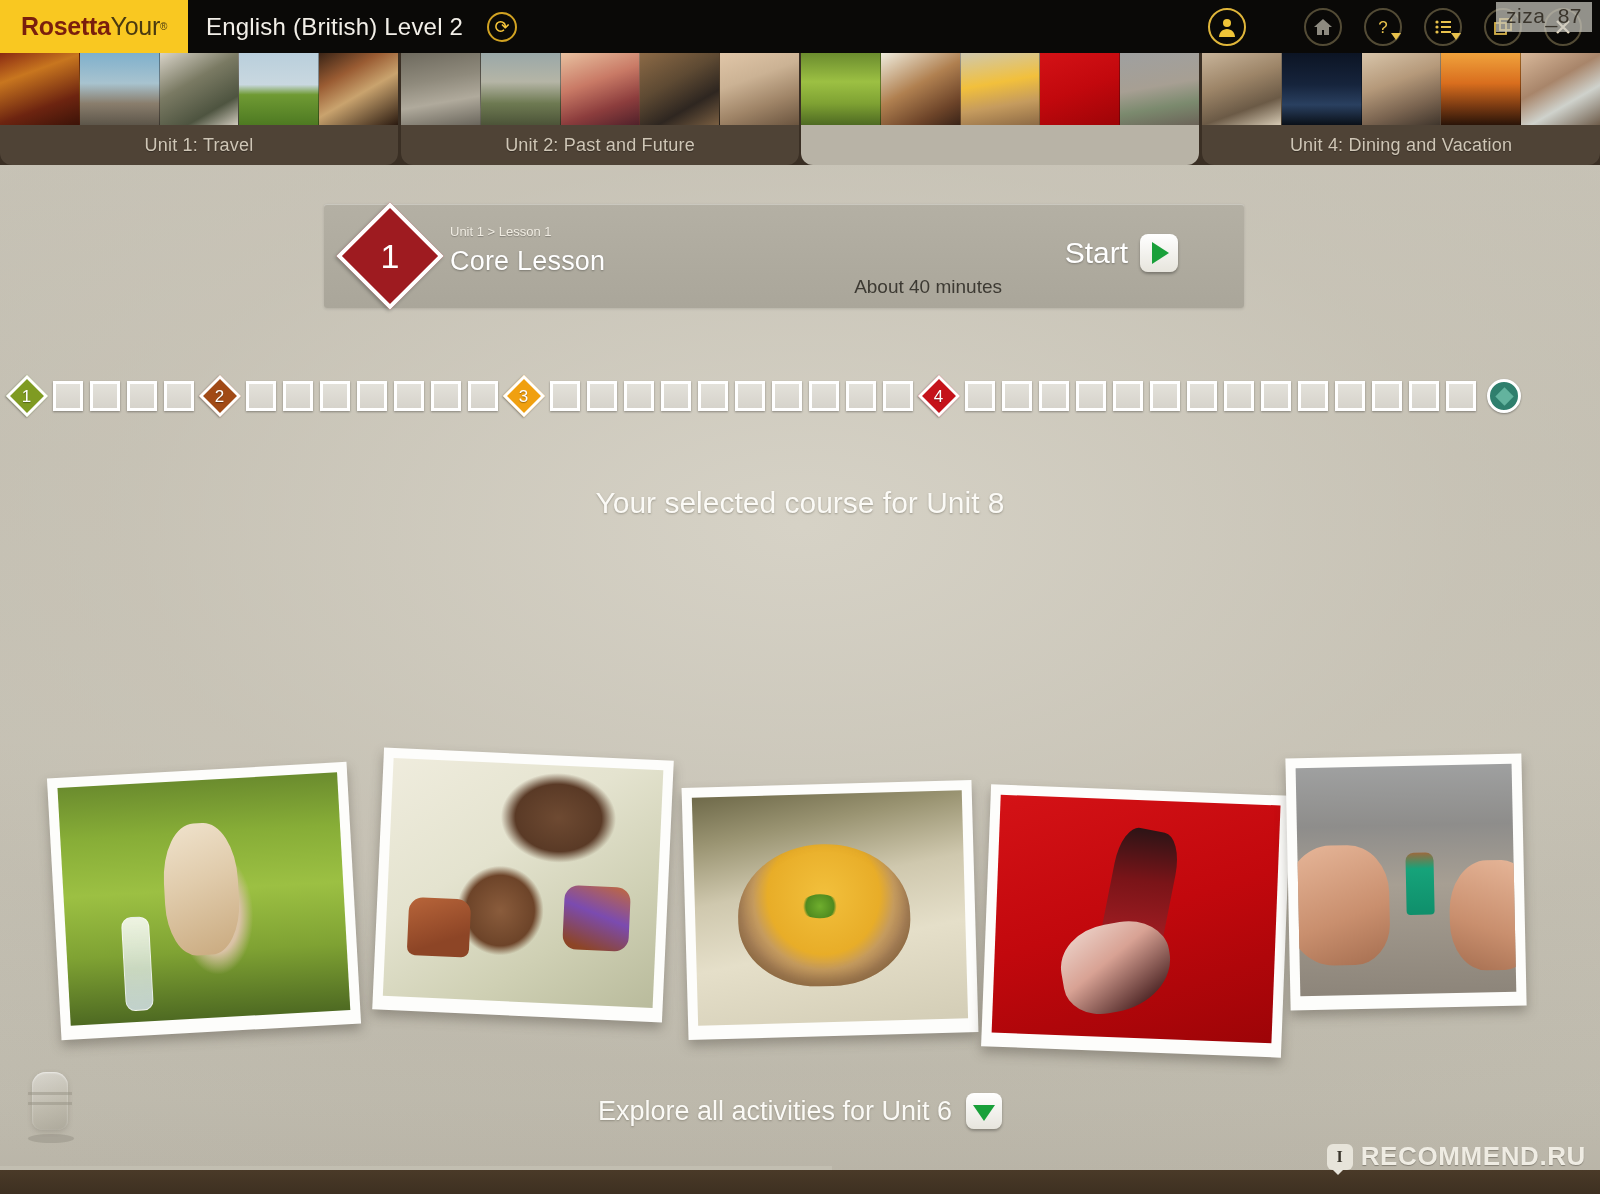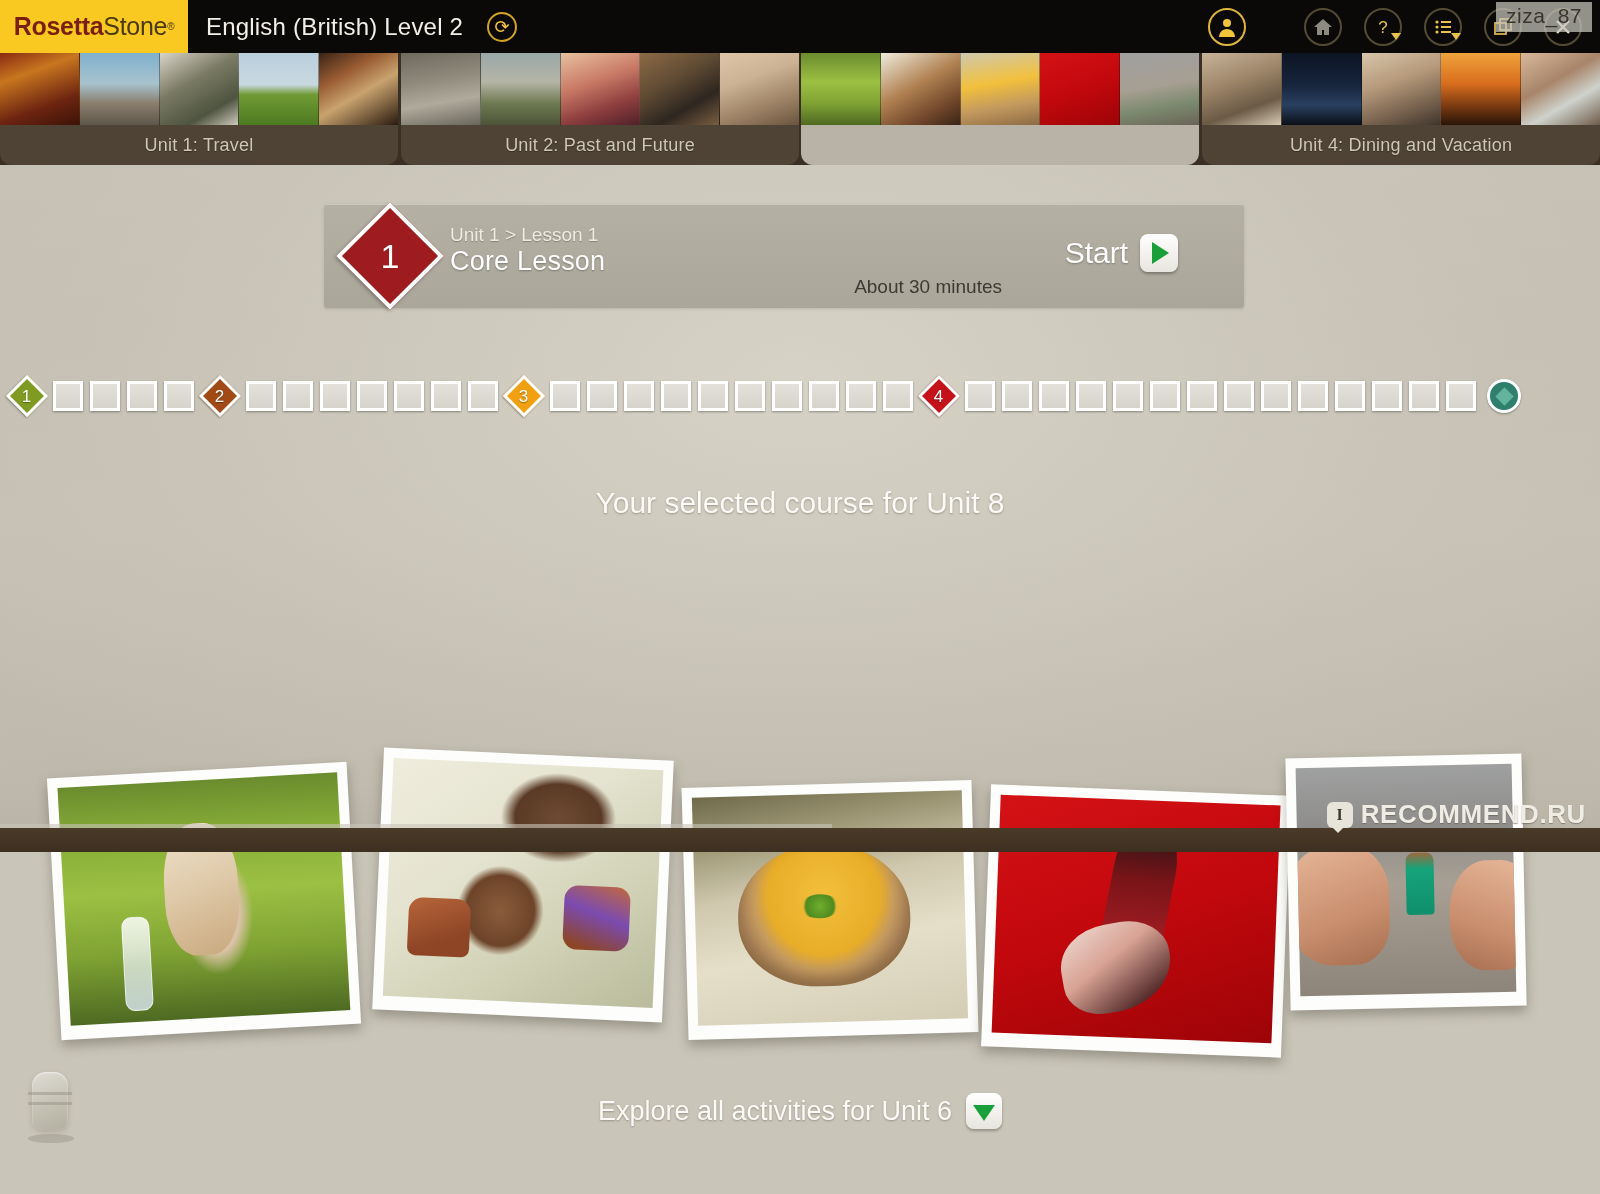--- a/index.html
+++ b/index.html
@@ -4,21 +4,21 @@
 <style>
   * { box-sizing: border-box; margin: 0; padding: 0; }
   html, body {
     width: 1600px; height: 1194px;
     overflow: hidden;
     font-family: "Liberation Sans", sans-serif;
     background: #c9c5b8;
   }
   #app {
     position: relative;
-    width: 1600px; height: 852px;
+    width: 1600px; height: 1194px;
     background:
       radial-gradient(ellipse 1400px 760px at 50% 44%, rgba(215,211,199,0.95) 0%, rgba(199,194,181,0.6) 48%, rgba(178,172,158,0.18) 72%, rgba(168,162,148,0) 100%),
       linear-gradient(180deg, #cdc9bd 0%, #c6c2b5 38%, #c9c5b8 62%, #bfbbae 92%, #b8b3a6 100%);
   }
 
   
   .topbar {
     position: absolute; left: 0; top: 0; width: 1600px; height: 53px;
     background: #0a0907;
     display: flex; align-items: center;
@@ -115,21 +115,21 @@
     border: 4px solid #ffffff;
     box-shadow: 0 2px 4px rgba(0,0,0,0.28);
     display: flex; align-items: center; justify-content: center;
   }
   .diamond-badge span {
     transform: rotate(-45deg);
     color: #fff; font-size: 34px; font-weight: normal;
   }
   .lesson-crumb {
     position: absolute; left: 126px; top: 20px;
-    font-size: 19px; color: #f0ece2; text-shadow: 0 1px 1px rgba(0,0,0,0.25);
+    font-size: 13px; color: #f0ece2; text-shadow: 0 1px 1px rgba(0,0,0,0.25);
   }
   .lesson-name {
     position: absolute; left: 126px; top: 42px;
     font-size: 27px; color: #ffffff; text-shadow: 0 1px 2px rgba(0,0,0,0.30);
     letter-spacing: 0.2px;
   }
   .lesson-duration {
     position: absolute; right: 242px; bottom: 10px;
     font-size: 19px; color: #3d3a33;
   }
@@ -373,21 +373,21 @@
   }
 </style>
 </head>
 <body>
 
 <div id="app">
 
   <div class="topbar">
     <div class="brand">
       <span class="b1">Rosetta</span>
-        <span class="b2">Stone</span>
+        <span class="b2">Your</span>
         <span class="b3">®</span>
     </div>
     <div class="course-title">English (British) Level 2</div>
     <div class="refresh-badge">⟳</div>
 
     <div class="topbar-right">
       <div class="tb-icon gold">
         <svg width="22" height="22" viewBox="0 0 22 22">
             <circle cx="11" cy="7" r="4" fill="#f0c438"></circle>
             <path d="M3 21c0-4.4 3.6-8 8-8s8 3.6 8 8z" fill="#f0c438"></path>
@@ -477,21 +477,21 @@
       <div class="label">Unit 4: Dining and Vacation</div>
     </div>
   </div>
 
   <div class="lesson-panel">
     <div class="diamond-badge">
       <span>1</span>
     </div>
     <div class="lesson-crumb">Unit 1 &gt; Lesson 1</div>
     <div class="lesson-name">Core Lesson</div>
-    <div class="lesson-duration">About 30 minutes</div>
+    <div class="lesson-duration">About 40 minutes</div>
     <div class="start-wrap">
       <div class="start-label">Start</div>
       <div class="play-btn">
           <span class="tri"></span>
         </div>
     </div>
   </div>
 
   <div class="track" id="track">
       <div class="step-dia" style="background: rgb(127, 155, 34);">

